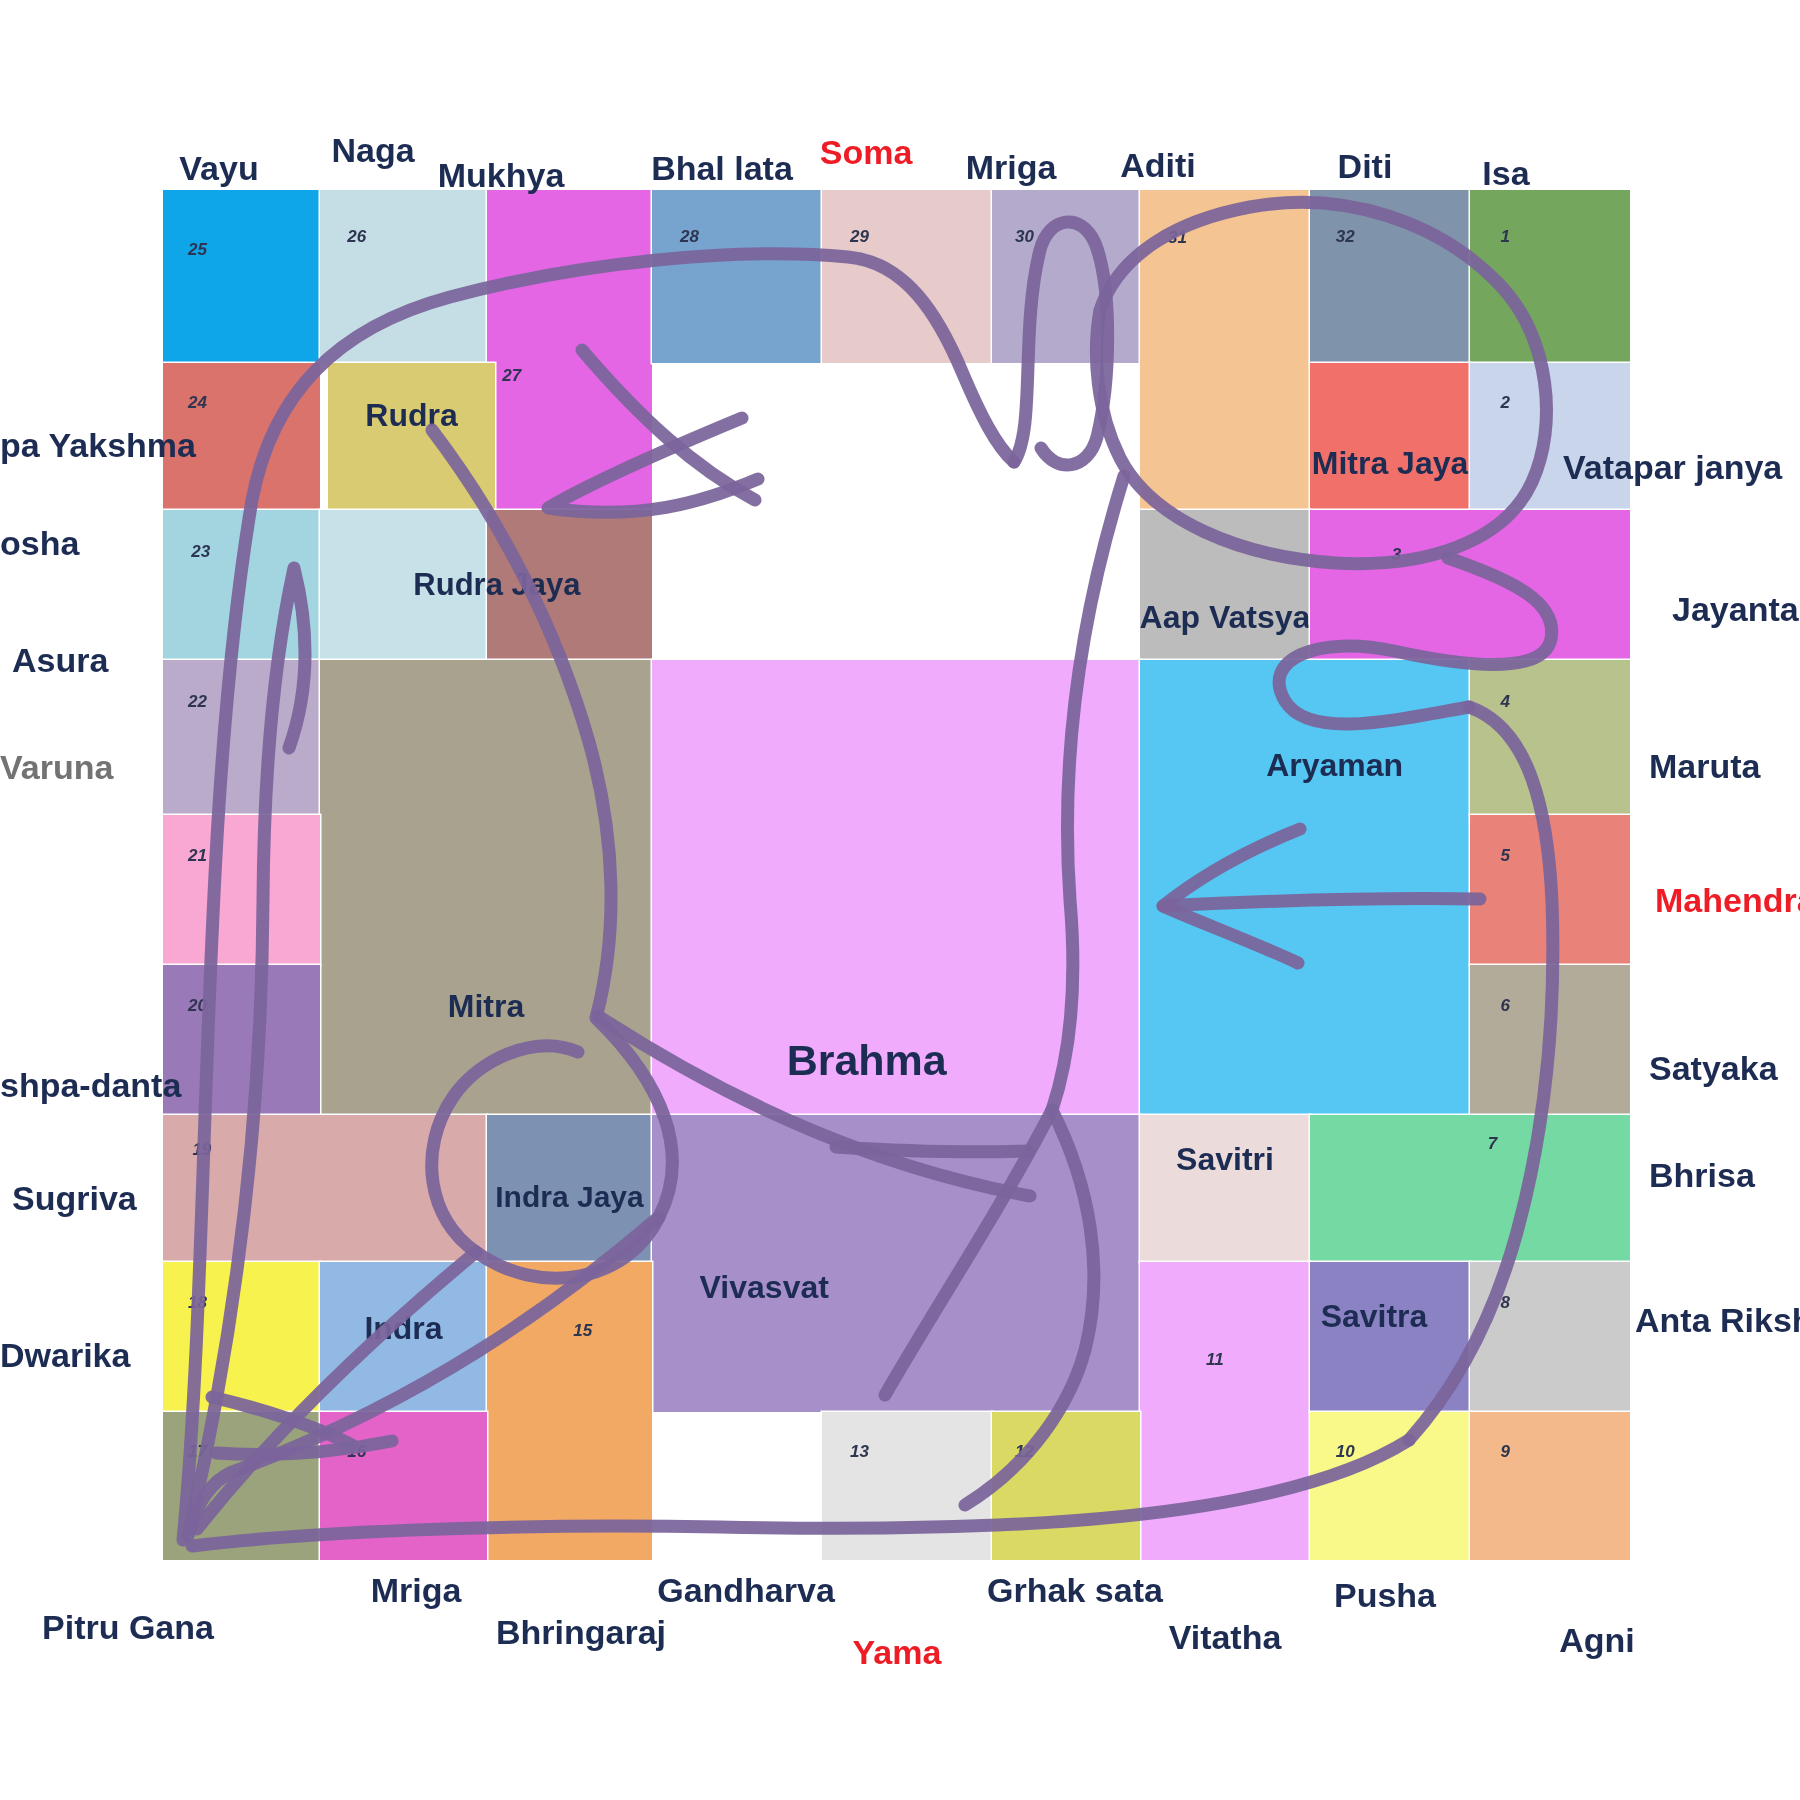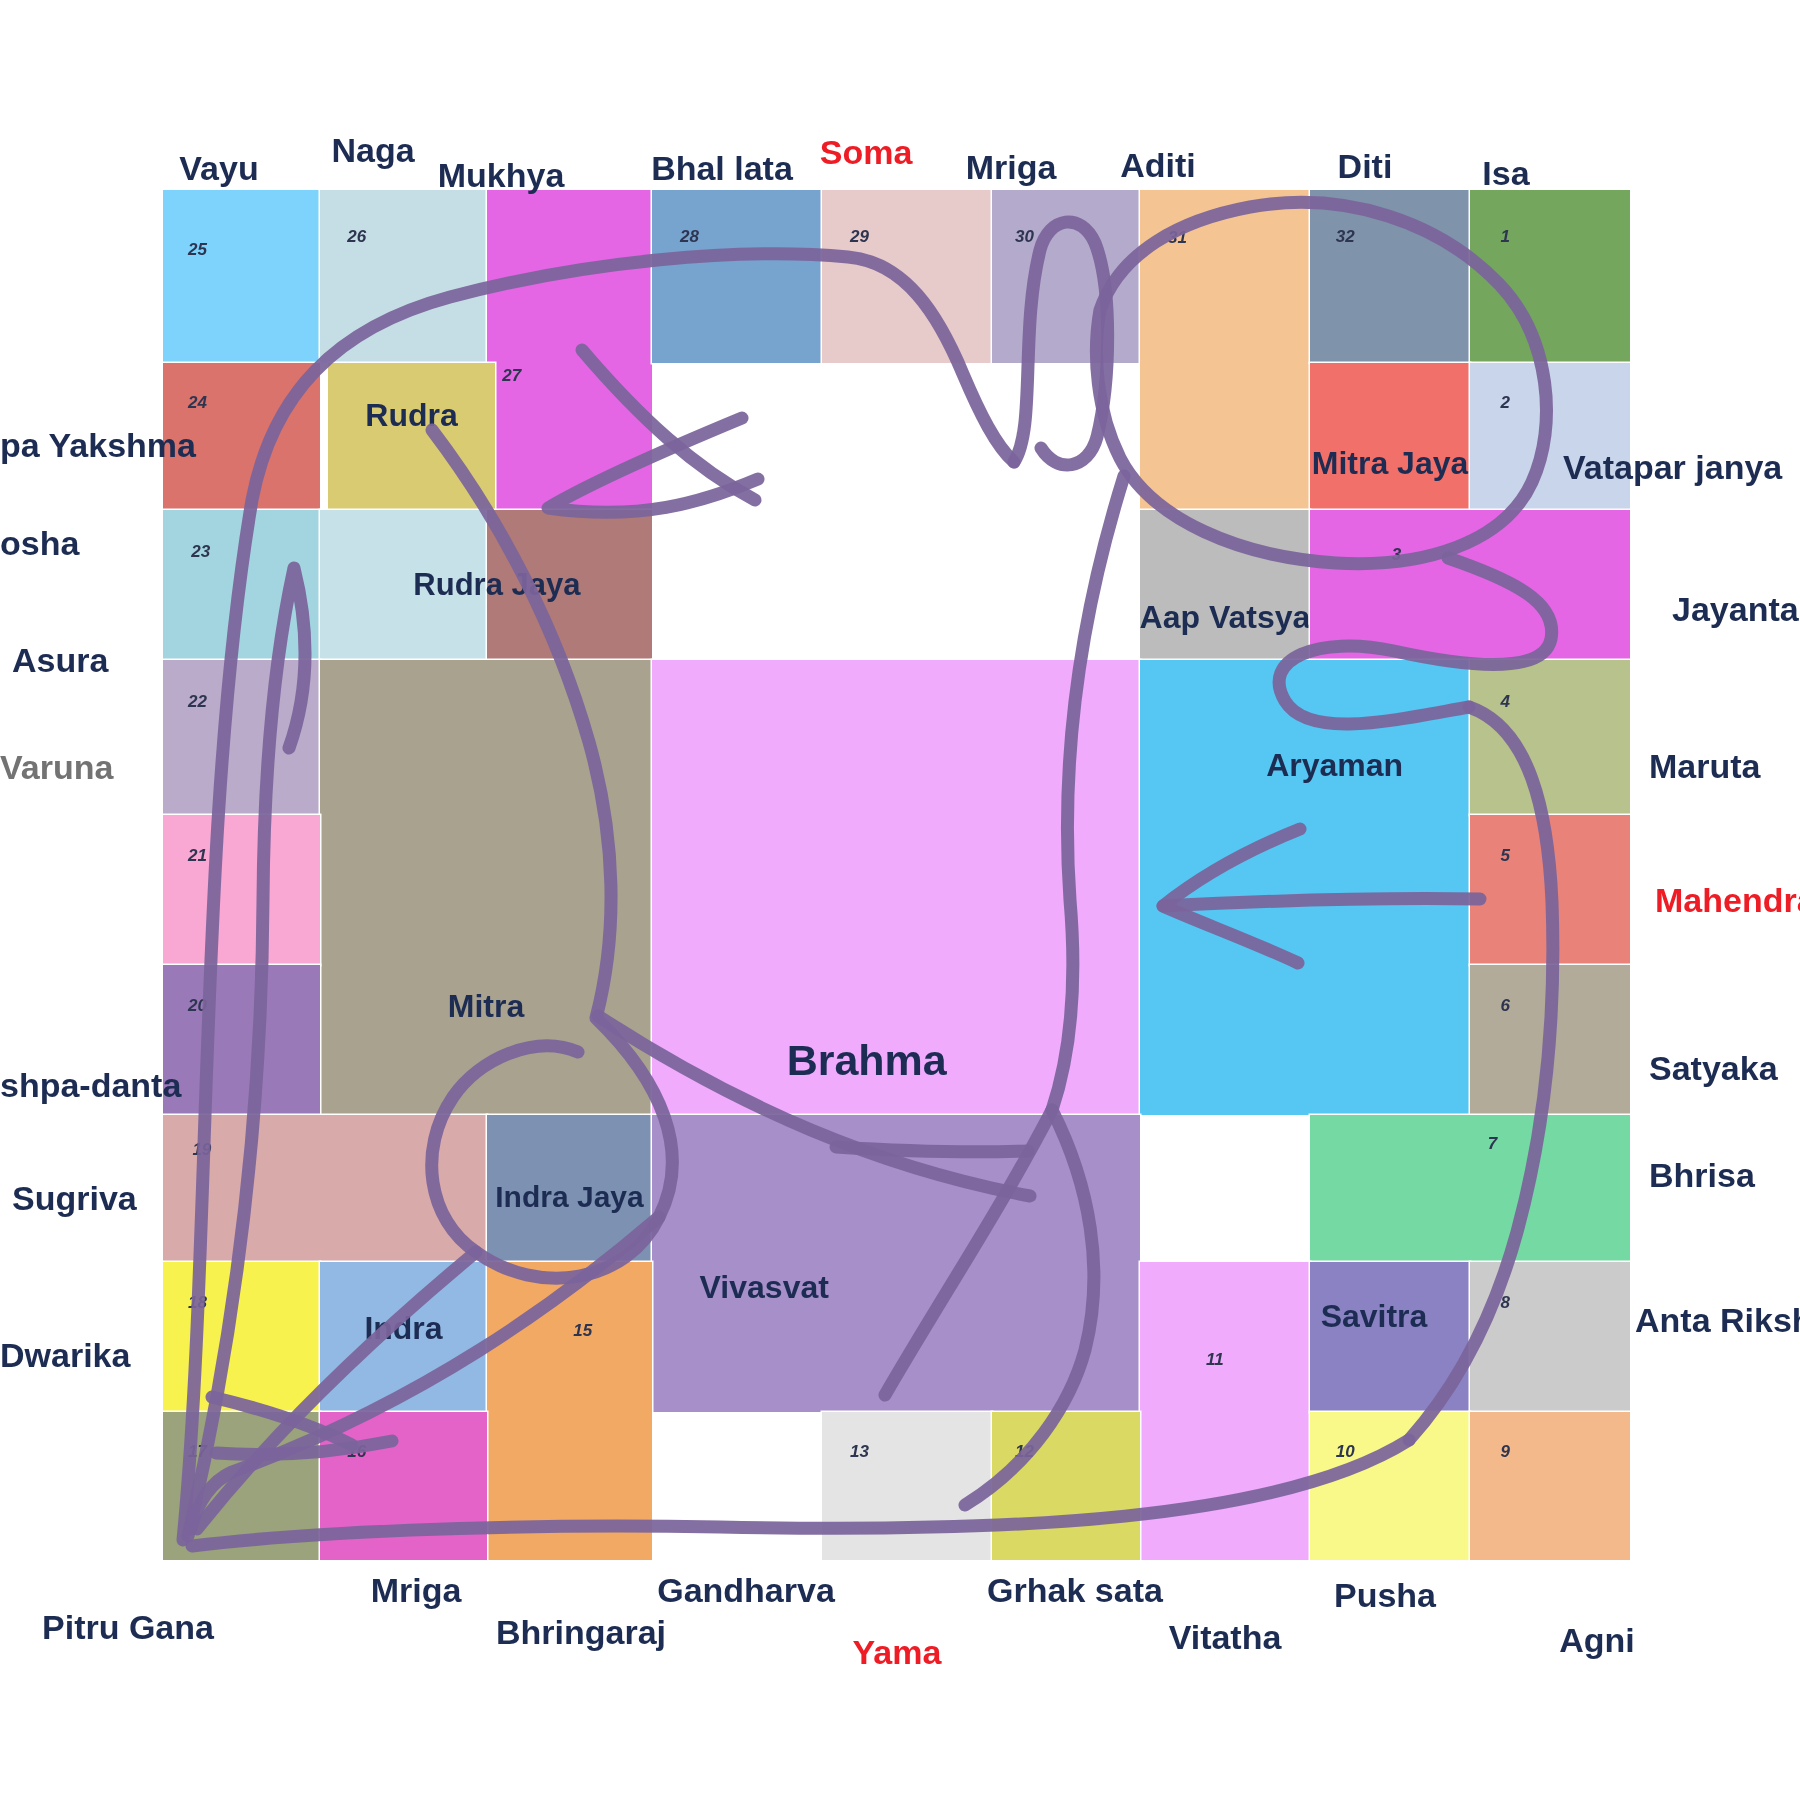--- a/index.html
+++ b/index.html
@@ -27,21 +27,21 @@
   .outer-label.center{transform:translate(-50%,-50%);}
   .outer-label.left{transform:translateY(-50%);}
   #purusha{position:absolute;left:0;top:0;pointer-events:none;}
   #purusha path{fill:none;stroke-width:13px;stroke-linecap:round;stroke-linejoin:round;opacity:.93;}
 </style>
 </head>
 <body>
 
 <div id="stage">
   <div id="grid" style="left: 163px; top: 190px; width: 1467px; height: 1370px;">
-      <div class="cell" style="left: 0px; top: 0px; width: 157px; height: 224px; background: #7dd3fc;">
+      <div class="cell" style="left: 0px; top: 0px; width: 157px; height: 224px; background: #0ea5e9;">
         <span class="cell-num" style="left: 22%; top: 27%;">25</span>
       </div>
       <div class="cell" style="left: 157px; top: 0px; width: 167px; height: 173px; background: rgb(197, 222, 230);">
         <span class="cell-num" style="left: 22%; top: 27%;">26</span>
       </div>
       <div class="cell" style="left: 324px; top: 0px; width: 165px; height: 320px; background: rgb(228, 102, 228);">
         <span class="cell-num" style="left: 15%; top: 58%;">27</span>
       </div>
       <div class="cell" style="left: 489px; top: 0px; width: 170px; height: 173px; background: rgb(119, 163, 207);">
         <span class="cell-num" style="left: 22%; top: 27%;">28</span>
@@ -114,20 +114,23 @@
         <span class="cell-num" style="left: 22%; top: 27%;">6</span>
       </div>
       <div class="cell" style="left: 0px; top: 925px; width: 324px; height: 147px; background: rgb(217, 170, 170);">
         <span class="cell-num" style="left: 12%; top: 24%;">19</span>
       </div>
       <div class="cell" style="left: 324px; top: 925px; width: 165px; height: 147px; background: rgb(125, 146, 178);">
         <span class="cell-label" style="left: 50%; top: 56%; font-size: 30px;">Indra Jaya</span>
       </div>
       <div class="cell" style="left: 489px; top: 925px; width: 488px; height: 297px; background: rgb(167, 143, 202);">
         <span class="cell-label" style="left: 23%; top: 58%; font-size: 32px;">Vivasvat</span>
+      </div>
+      <div class="cell" style="left: 977px; top: 925px; width: 170px; height: 147px; background: rgb(236, 219, 219);">
+        <span class="cell-label" style="left: 50%; top: 30%; font-size: 32px;">Savitri</span>
       </div>
       <div class="cell" style="left: 1147px; top: 925px; width: 320px; height: 147px; background: rgb(116, 217, 163);">
         <span class="cell-num" style="left: 57%; top: 20%;">7</span>
       </div>
       <div class="cell" style="left: 0px; top: 1072px; width: 157px; height: 150px; background: rgb(247, 242, 77);">
         <span class="cell-num" style="left: 22%; top: 27%;">18</span>
       </div>
       <div class="cell" style="left: 157px; top: 1072px; width: 167px; height: 150px; background: rgb(145, 185, 227);">
         <span class="cell-label" style="left: 50%; top: 44%; font-size: 32px;">Indra</span>
       </div>

